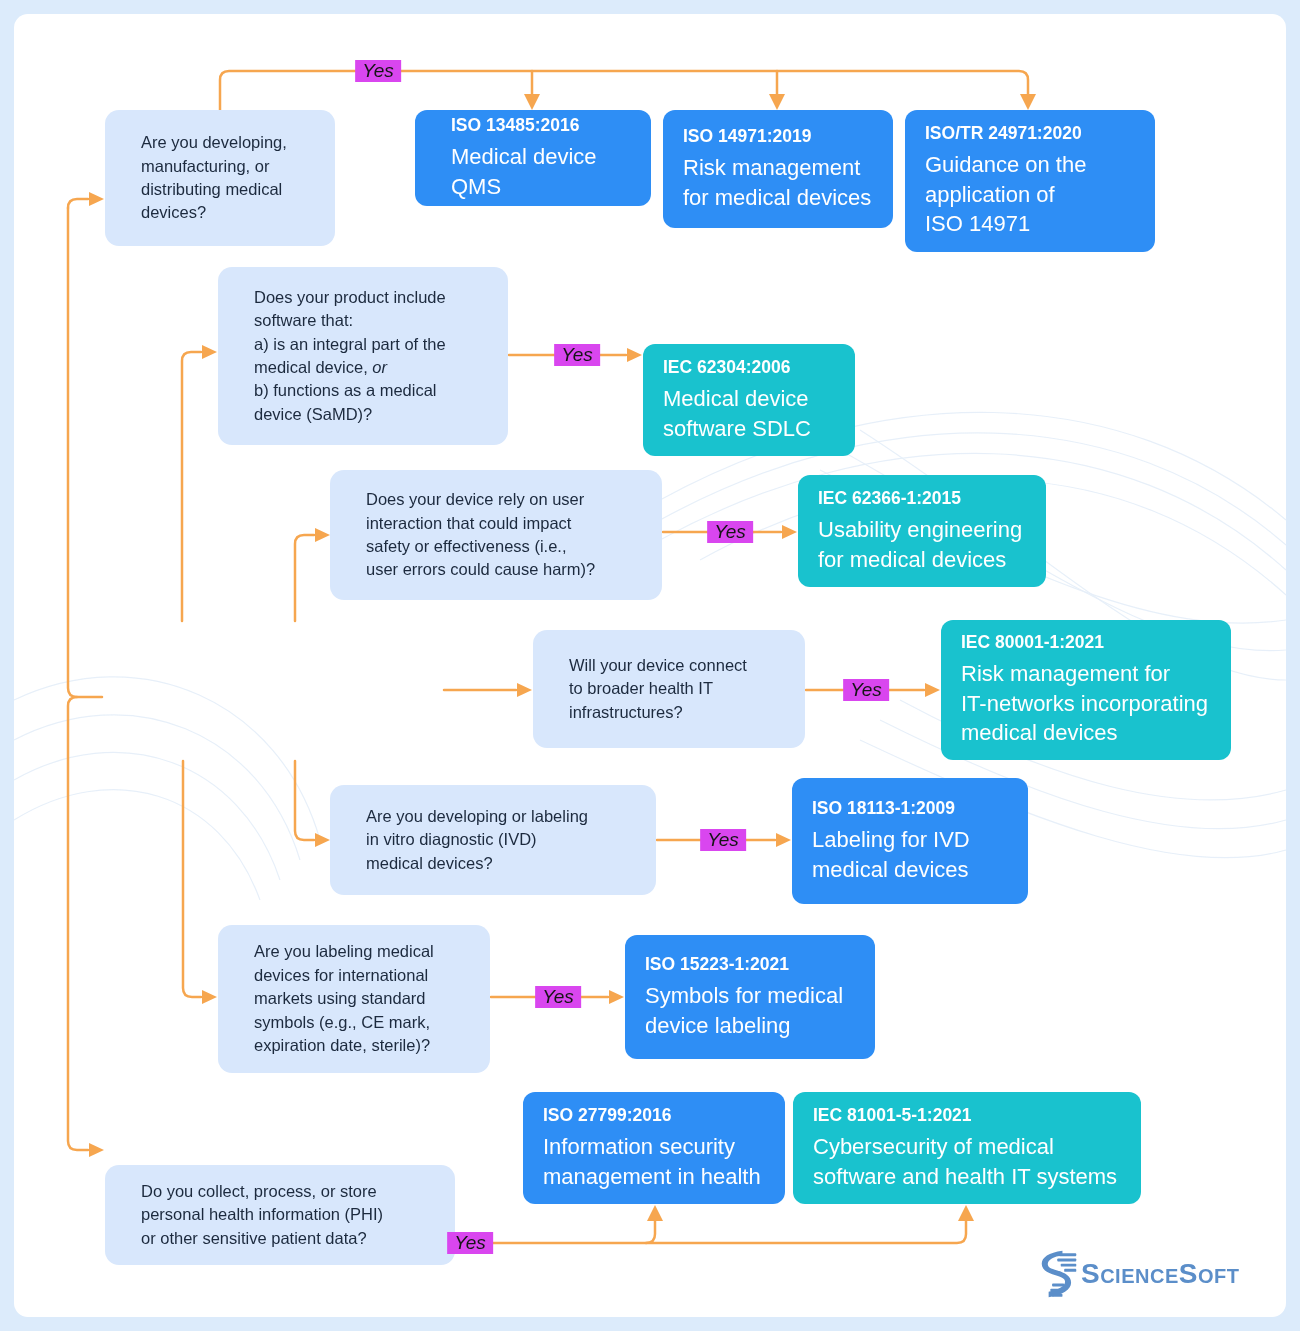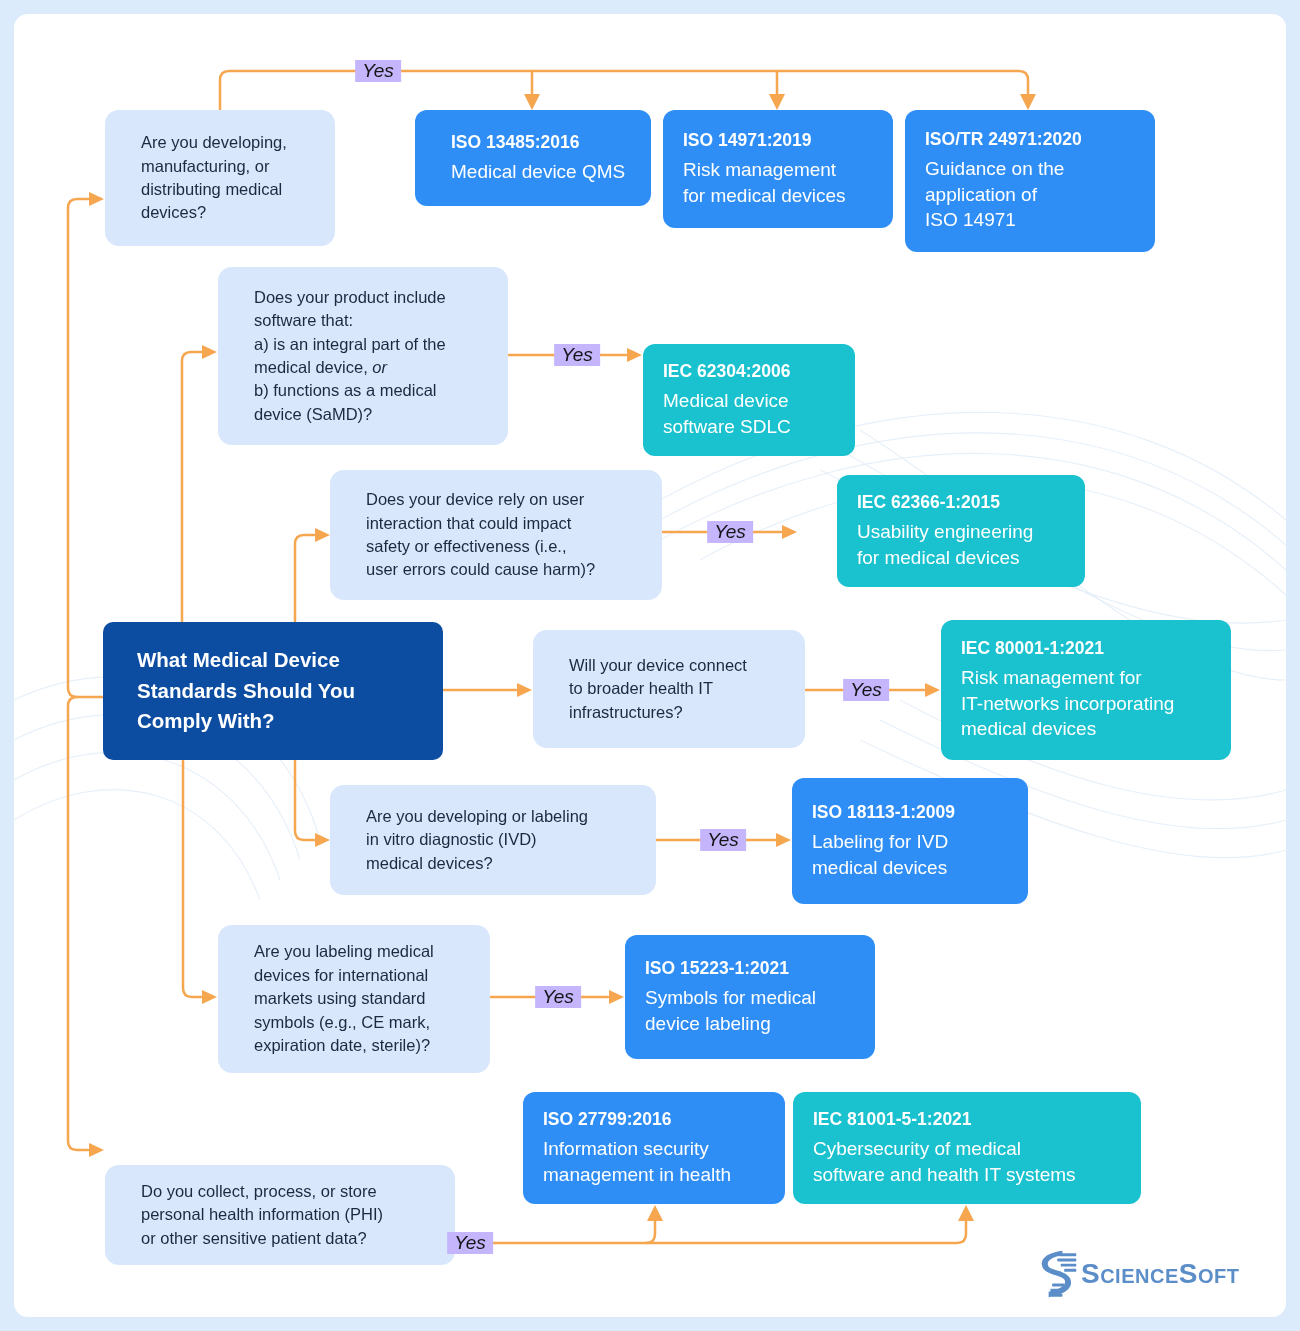--- a/index.html
+++ b/index.html
@@ -8,27 +8,27 @@
   .card{position:absolute;left:14px;top:14px;right:14px;bottom:14px;background:#FFFFFF;border-radius:14px;}
   svg.layer{position:absolute;left:0;top:0;z-index:2;}
   svg.waves{z-index:1;}
   .qbox{position:absolute;z-index:3;background:#D8E7FC;border-radius:14px;color:#1C2A3E;
         font-size:16.5px;line-height:1.42;padding:17px 36px;box-sizing:border-box;
         display:flex;align-items:center;}
   .qtext{white-space:pre-line;}
   .sbox{position:absolute;z-index:3;border-radius:12px;color:#FFFFFF;padding:18px 20px;
         box-sizing:border-box;display:flex;flex-direction:column;justify-content:center;}
   .sbox .code{font-weight:bold;font-size:17.5px;margin-bottom:6px;}
-  .sbox .desc{font-size:19px;line-height:1.35;white-space:pre-line;}
+  .sbox .desc{font-size:22px;line-height:1.35;white-space:pre-line;}
   .blue{background:#2E8EF5;}
   .teal{background:#19C2CE;}
   .center-box{position:absolute;z-index:3;background:#0C4DA2;border-radius:10px;color:#FFFFFF;
         display:flex;align-items:center;box-sizing:border-box;padding:20px 34px;}
   .center-box .ctext{font-weight:bold;font-size:20.5px;line-height:1.5;white-space:pre-line;}
-  .yes{position:absolute;z-index:4;transform:translate(-50%,-50%);background:#c4b5fd;
+  .yes{position:absolute;z-index:4;transform:translate(-50%,-50%);background:#d946ef;
         padding:0 7px;font-style:italic;font-size:19px;color:#151515;}
   .logo{position:absolute;z-index:4;left:1040px;top:1250px;display:flex;align-items:center;gap:3px;}
   .logo .brand{font-variant:small-caps;font-weight:600;font-size:28px;color:#5B8EC9;letter-spacing:.5px;}
 </style>
 </head>
 <body>
 
 <div class="stage">
   <div class="card"></div>
 
@@ -119,25 +119,20 @@
 device (SaMD)?</span></div>
   </div>
 
   <div class="qbox" style="left:330px;top:470px;width:332px;height:130px;">
     <div class="qtext">Does your device rely on user
 interaction that could impact
 safety or effectiveness (i.e.,
 user errors could cause harm)?</div>
   </div>
 
-  <div class="center-box" style="left:103px;top:622px;width:340px;height:138px;">
-    <div class="ctext">What Medical Device
-Standards Should You
-Comply With?</div>
-  </div>
 
   <div class="qbox" style="left:533px;top:630px;width:272px;height:118px;">
     <div class="qtext">Will your device connect
 to broader health IT
 infrastructures?</div>
   </div>
 
   <div class="qbox" style="left:330px;top:785px;width:326px;height:110px;">
     <div class="qtext">Are you developing or labeling
 in vitro diagnostic (IVD)
@@ -175,21 +170,21 @@
 application of
 ISO 14971</div>
   </div>
 
   <div class="sbox teal" style="left:643px;top:300px;width:212px;height:112px;margin-top:44px;">
     <div class="code">IEC 62304:2006</div>
     <div class="desc">Medical device
 software SDLC</div>
   </div>
 
-  <div class="sbox teal" style="left:837px;top:475px;width:248px;height:112px;">
+  <div class="sbox teal" style="left:798px;top:475px;width:248px;height:112px;">
     <div class="code">IEC 62366-1:2015</div>
     <div class="desc">Usability engineering
 for medical devices</div>
   </div>
 
   <div class="sbox teal" style="left:941px;top:620px;width:290px;height:140px;">
     <div class="code">IEC 80001-1:2021</div>
     <div class="desc">Risk management for
 IT-networks incorporating
 medical devices</div>

